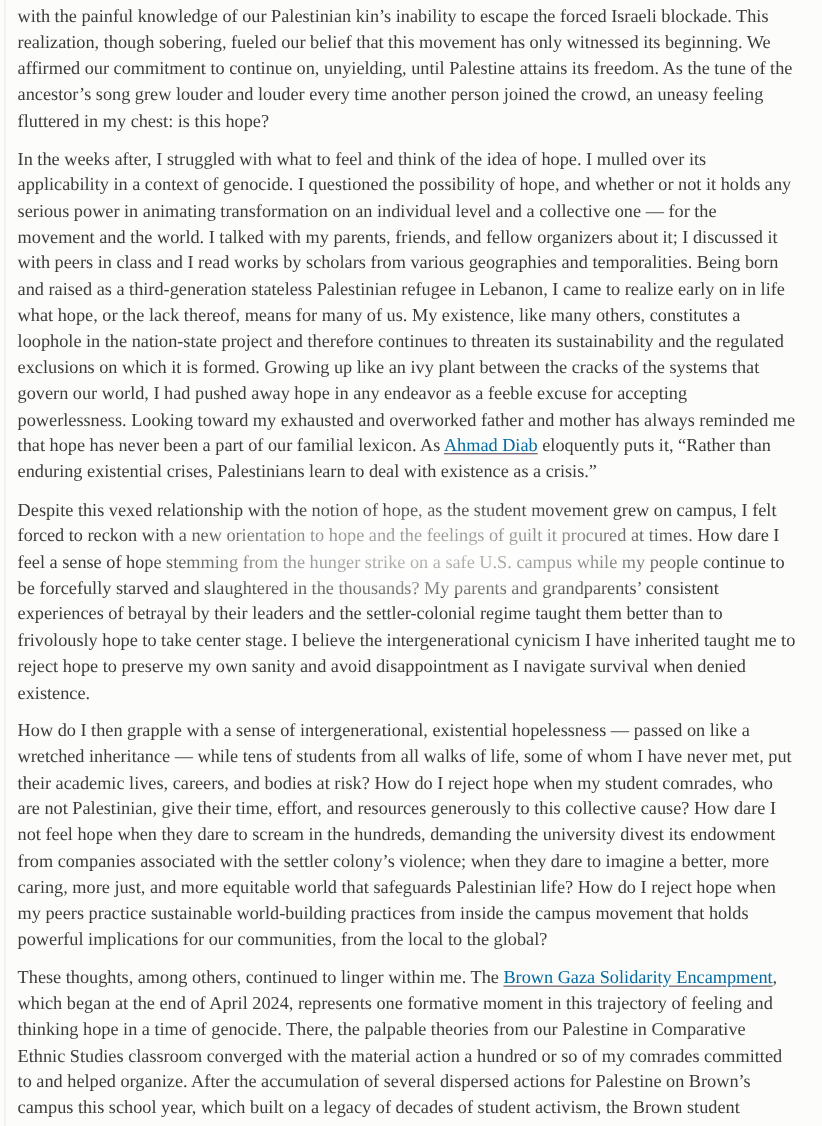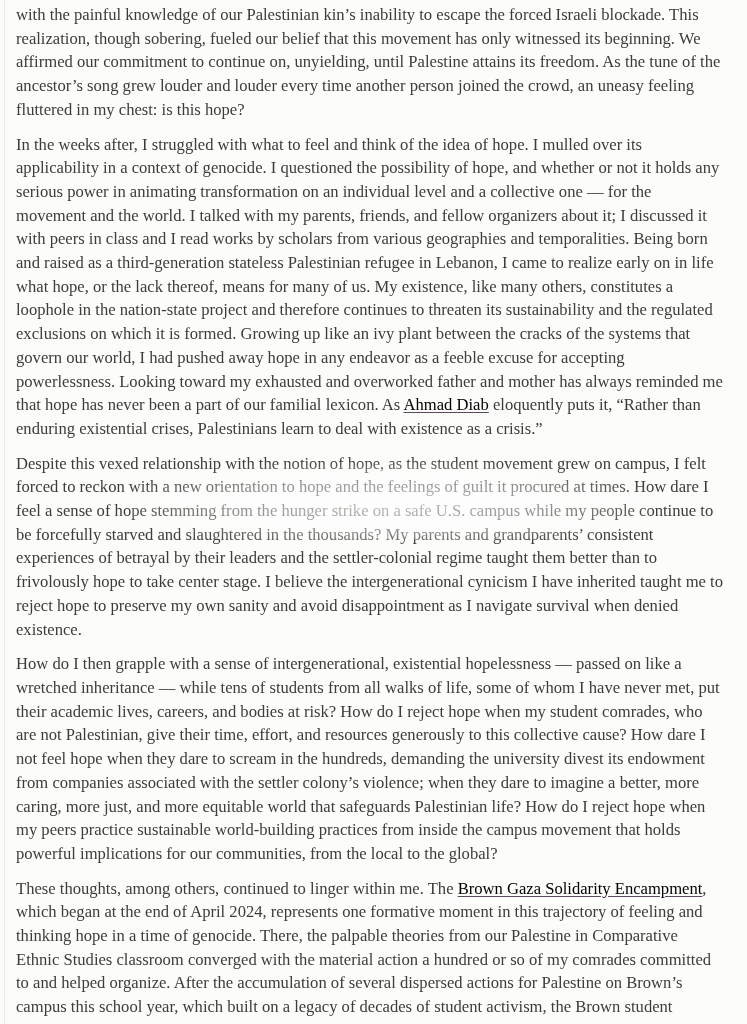--- a/index.html
+++ b/index.html
@@ -30,21 +30,21 @@
     font-family: "Liberation Serif", "DejaVu Serif", serif;
     font-size: 16.6px;
     line-height: 23.7px;
     color: #3e3c3a;
     text-align: left;
   }
   .article p {
     margin: 0 0 11px 0;
   }
   .article a {
-    color: #000000;
+    color: #0369a1;
     text-decoration-color: #5b4a5e;
     text-underline-offset: 2px;
     cursor: pointer;
   }
   .watermark-overlay {
     position: absolute;
     left: 130px;
     top: 462px;
     width: 520px;
     height: 78px;

